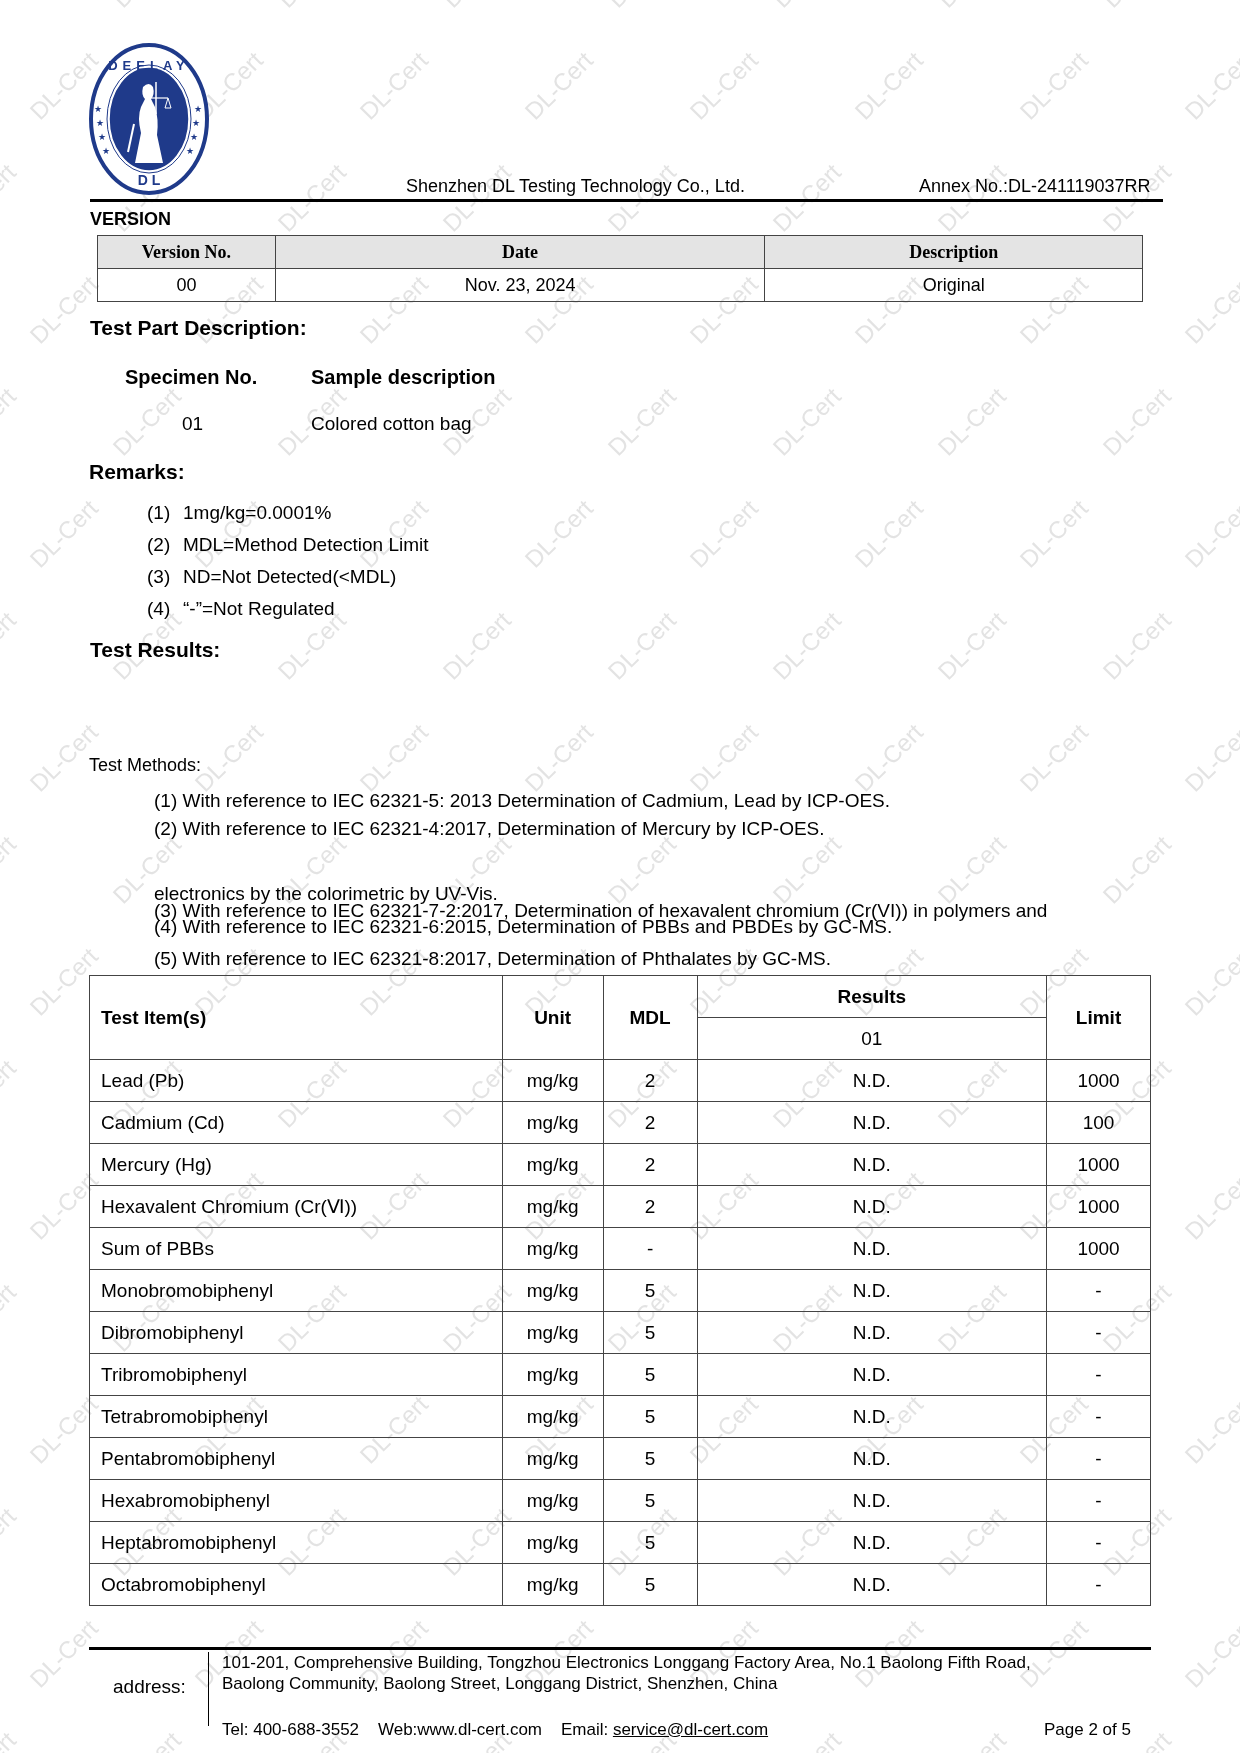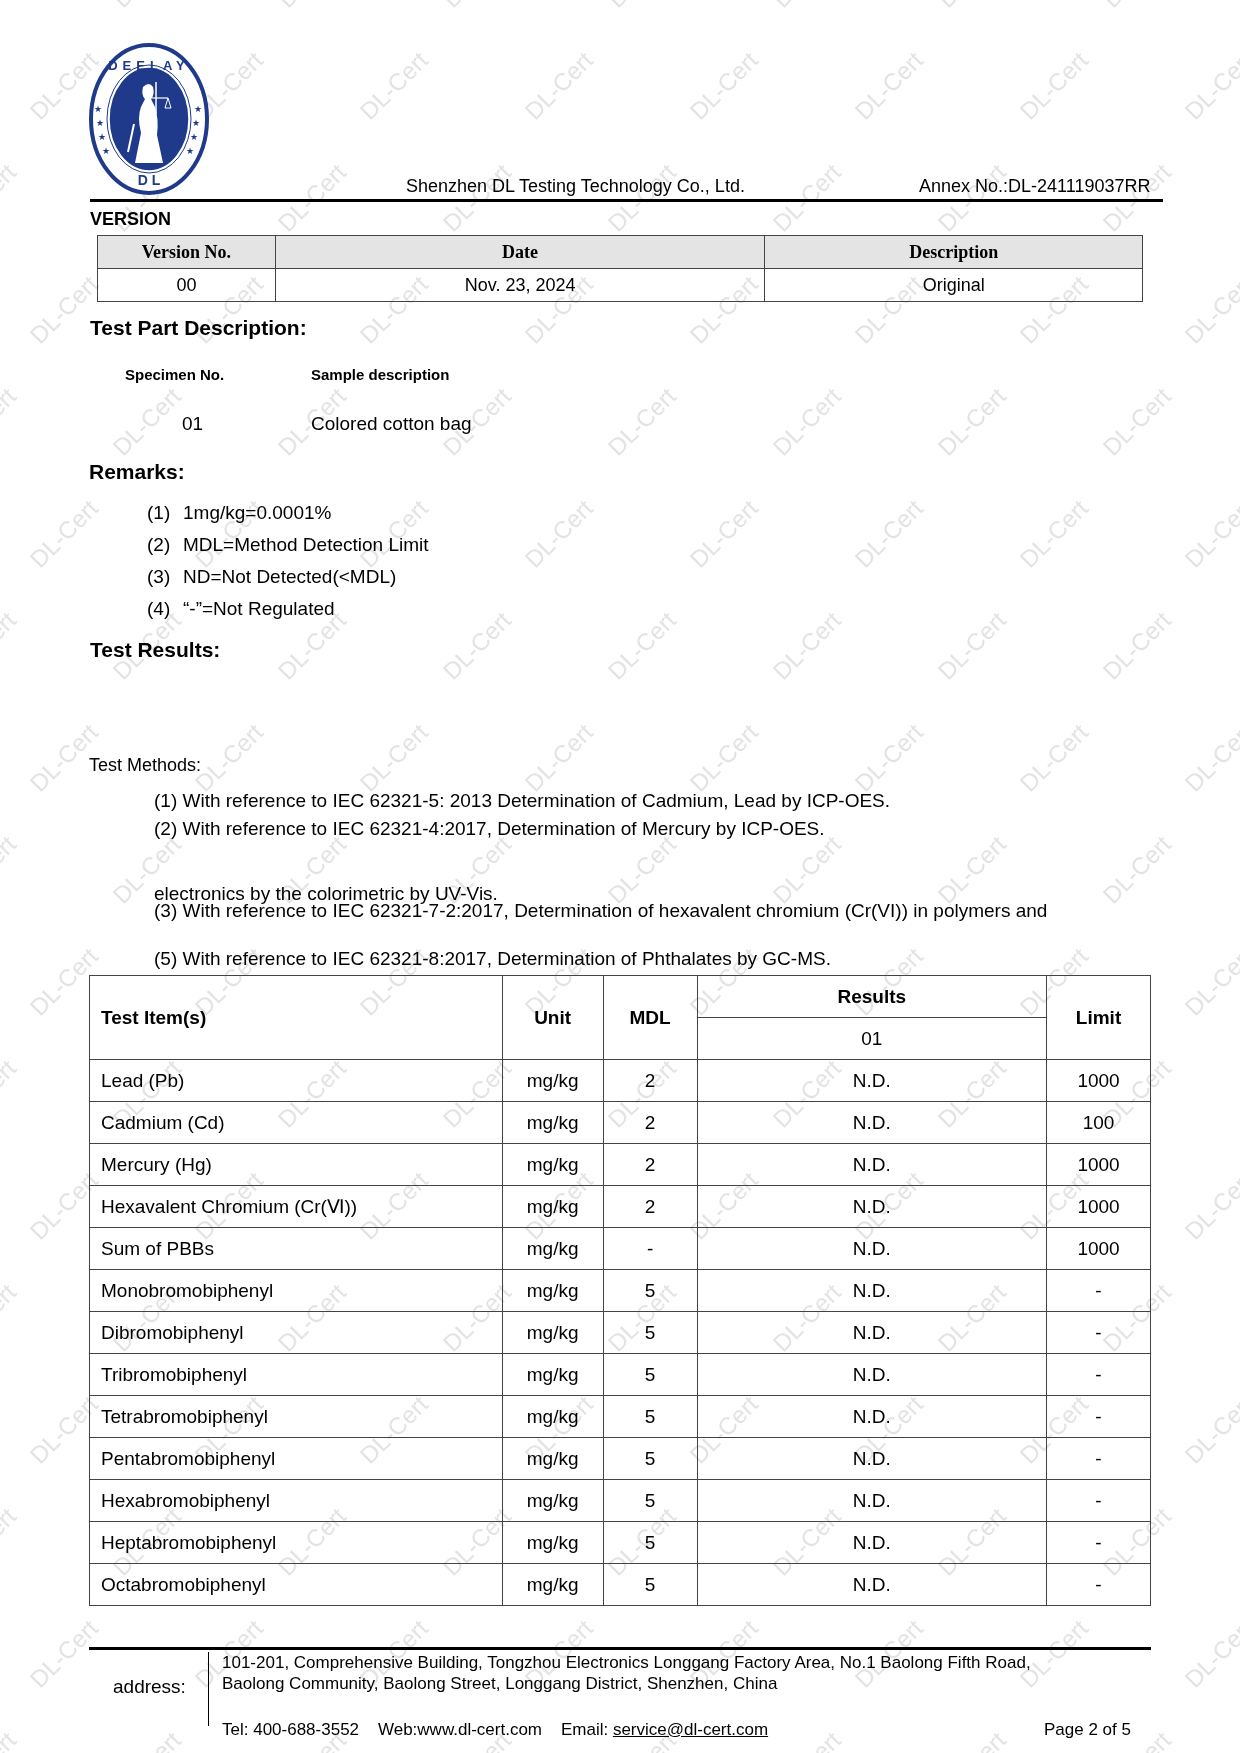--- a/index.html
+++ b/index.html
@@ -13,21 +13,21 @@
   .hdr-report { left:919px; top:176px; font-size:18px; }
   .hdr-line { left:90px; top:199px; width:1073px; height:3px; background:#000; }
   .version-title { left:90px; top:209px; font-size:18px; font-weight:bold; }
   table { border-collapse:collapse; }
   .vtable { position:absolute; left:97px; top:235px; width:1046px; font-size:18px; }
   .vtable th, .vtable td { border:1.5px solid #444; text-align:center; padding:0; }
   .vtable th { background:#e4e4e4; height:32px; font-weight:bold;font-family:Liberation Serif, serif; }
   .vtable td { height:32px; }
   .sec-title { font-size:21px; font-weight:bold; }
   .t18 { font-size:19px; }
-  .tb { font-size:15px; font-weight:bold; }
+  .tb { font-size:20px; font-weight:bold; }
   .rem-item { left:147px; font-size:19px; }
   .rem-item .num { display:inline-block; width:36px; }
   .method { left:154px; font-size:19px; }
   .mtable { position:absolute; left:89px; top:975px; width:1062px; font-size:19px; }
   .mtable th, .mtable td { border:1.5px solid #444; padding:0; }
   .mtable th { font-weight:bold; height:41px; }
   .mtable td { height:41px; text-align:center; }
   .mtable td.item, .mtable th.item { text-align:left; padding-left:11px; }
   .footer-line { left:89px; top:1647px; width:1062px; height:3px; background:#000; }
   .footer-sep { left:208px; top:1652px; width:1px; height:74px; background:#000; }
@@ -242,20 +242,21 @@
   <div class="abs rem-item" style="top:566px;"><span class="num">(3)</span><span>ND=Not Detected(&lt;MDL)</span></div>
   <div class="abs rem-item" style="top:598px;"><span class="num">(4)</span><span>“-”=Not Regulated</span></div>
 
   <div class="abs sec-title" style="left:90px;top:638px;">Test Results:</div>
   <div class="abs t18" style="left:89px;top:755px;font-size:18px;">Test Methods:</div>
 
   <div class="abs method" style="top:790px;">(1) With reference to IEC 62321-5: 2013 Determination of Cadmium, Lead by ICP-OES.</div>
   <div class="abs method" style="top:818px;">(2) With reference to IEC 62321-4:2017, Determination of Mercury by ICP-OES.</div>
   <div class="abs method" style="top:900px;">(3) With reference to IEC 62321-7-2:2017, Determination of hexavalent chromium (Cr(VI)) in polymers and</div>
   <div class="abs method" style="top:883px;">electronics by the colorimetric by UV-Vis.</div>
+  <div class="abs method" style="top:916px;">(4) With reference to IEC 62321-6:2015, Determination of PBBs and PBDEs by GC-MS.</div>
   <div class="abs method" style="top:948px;">(5) With reference to IEC 62321-8:2017, Determination of Phthalates by GC-MS.</div>
 
   <table class="mtable">
     <colgroup>
       <col style="width:413px">
         <col style="width:101px">
         <col style="width:94px">
         <col style="width:350px">
         <col style="width:104px">
     </colgroup>

